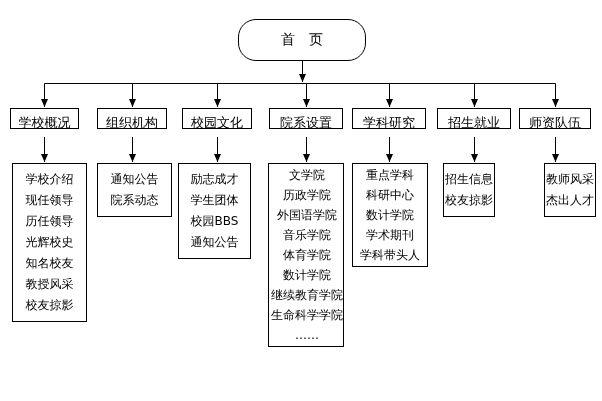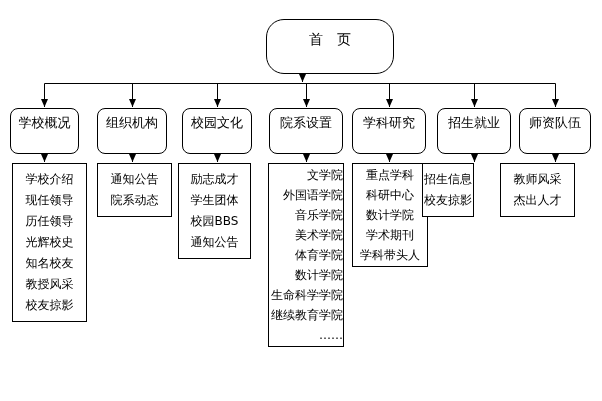--- a/index.html
+++ b/index.html
@@ -14,40 +14,38 @@
   .connectors { position: absolute; left: 0; top: 0; }
   .node {
     position: absolute;
     box-sizing: border-box;
     border: 1px solid #000;
     background: #fff;
     text-align: center;
     white-space: nowrap;
   }
   .root-node {
-    left: 238px; top: 19px; width: 128px; height: 55px;
+    left: 238px; top: 19px; width: 128px; height: 42px;
     border-radius: 18px;
     font-size: 14px;
     line-height: 39px;
-    margin-left: 28px;
   }
   .header-node {
-    top: 108px; height: 46px;
+    top: 108px; height: 21px;
     font-size: 13px;
     line-height: 27px;
-    border-radius: 8px;
   }
   .items-node {
     top: 163px;
     font-size: 12px;
     line-height: 21px;
     padding: 5px 0;
   }
   .items-node.tight { line-height: 20px; padding: 1px 0; }
-  .items-node.left-align { text-align: right; padding-left: 2px; }
+  .items-node.left-align { text-align: center; padding-left: 2px; }
   .item { white-space: nowrap; }
 </style>
 </head>
 <body>
 
 <div class="canvas">
 
   <svg class="connectors" width="602" height="401" xmlns="http://www.w3.org/2000/svg">
     <defs>
       <marker id="arr" markerUnits="userSpaceOnUse" markerWidth="8" markerHeight="7" refX="8" refY="3.5" orient="auto">
@@ -102,38 +100,38 @@
       <div class="item">院系动态</div>
     </div>
   <div class="node items-node" style="left:178px;width:73px">
       <div class="item">励志成才</div>
       <div class="item">学生团体</div>
       <div class="item">校园BBS</div>
       <div class="item">通知公告</div>
     </div>
   <div class="node items-node tight left-align" style="left:268px;width:76px">
       <div class="item">文学院</div>
+      <div class="item">历政学院</div>
       <div class="item">外国语学院</div>
       <div class="item">音乐学院</div>
-      <div class="item">美术学院</div>
       <div class="item">体育学院</div>
       <div class="item">数计学院</div>
+      <div class="item">继续教育学院</div>
       <div class="item">生命科学学院</div>
-      <div class="item">继续教育学院</div>
       <div class="item">……</div>
     </div>
   <div class="node items-node tight" style="left:352px;width:76px">
       <div class="item">重点学科</div>
       <div class="item">科研中心</div>
       <div class="item">数计学院</div>
       <div class="item">学术期刊</div>
       <div class="item">学科带头人</div>
     </div>
-  <div class="node items-node" style="left:422px;width:52px">
+  <div class="node items-node" style="left:443px;width:52px">
       <div class="item">招生信息</div>
       <div class="item">校友掠影</div>
     </div>
-  <div class="node items-node" style="left:500px;width:75px">
+  <div class="node items-node" style="left:544px;width:52px">
       <div class="item">教师风采</div>
       <div class="item">杰出人才</div>
     </div>
 
 </div>
 
 </body></html>

